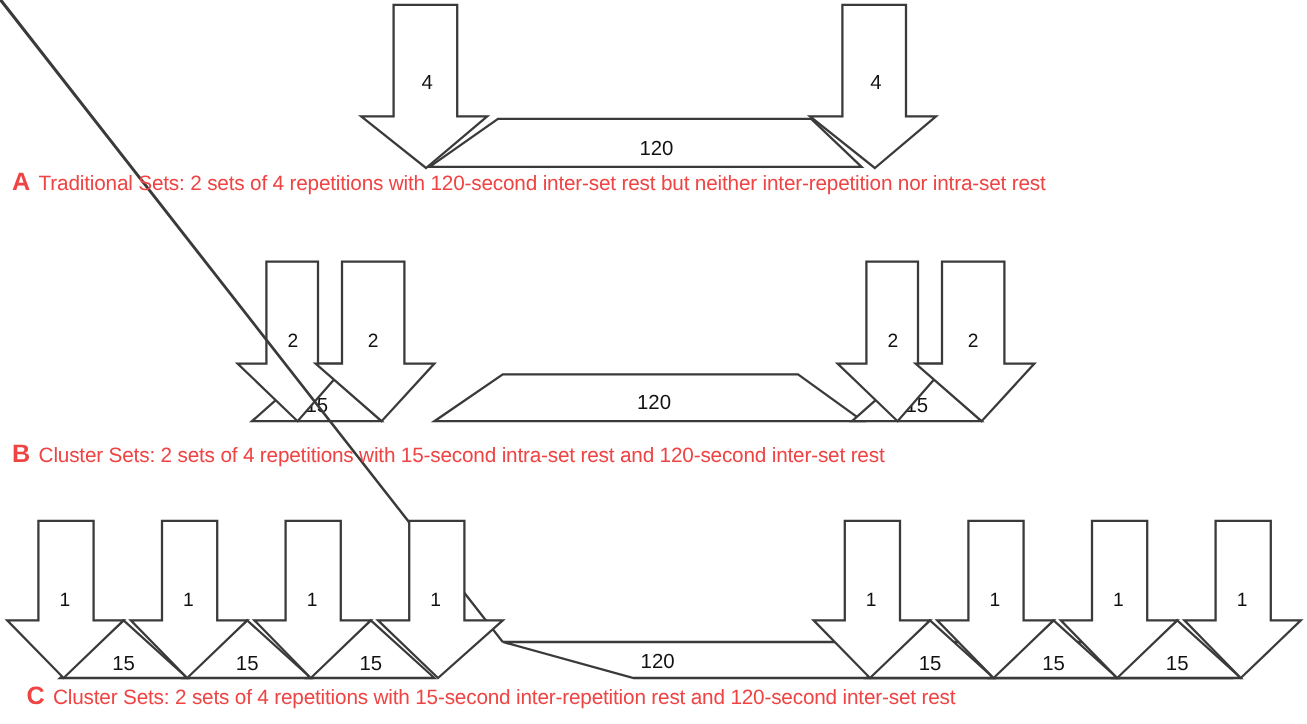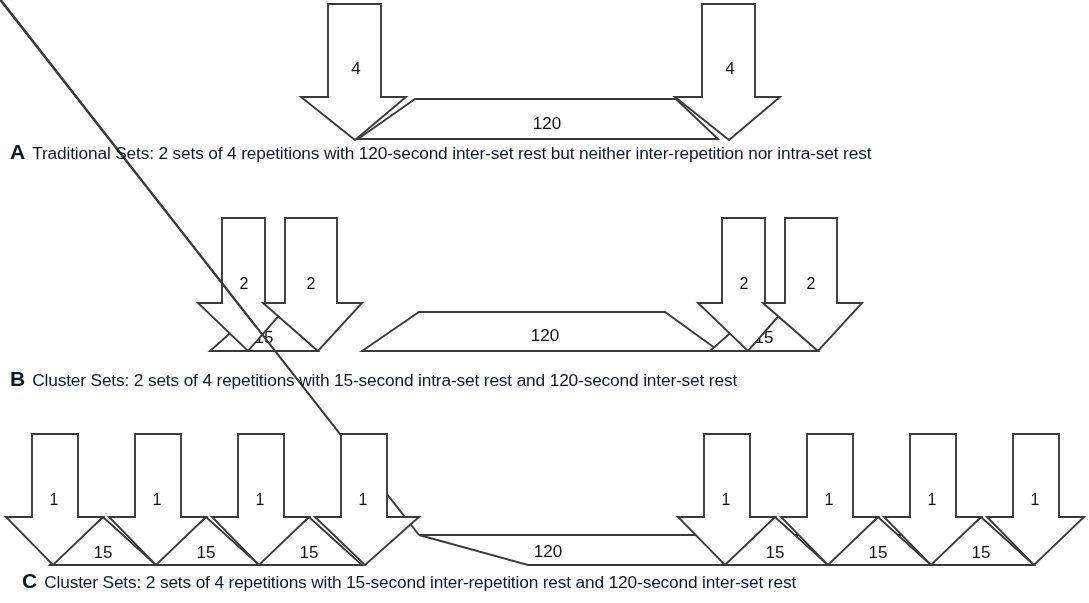--- a/index.html
+++ b/index.html
@@ -20,21 +20,21 @@
     top: 0;
     width: 1089px;
     height: 603px;
   }
   .panel-caption {
     position: absolute;
     left: 0;
     width: 1089px;
     white-space: nowrap;
     font-family: "Liberation Sans", sans-serif;
-    color: #0f172a;
+    color: #ef4444;
   }
   .cap-letter {
     font-weight: bold;
     font-size: 21px;
     padding-left: 10px;
     padding-right: 7px;
     letter-spacing: 0px;
     vertical-align: baseline;
   }
   .cap-text {

